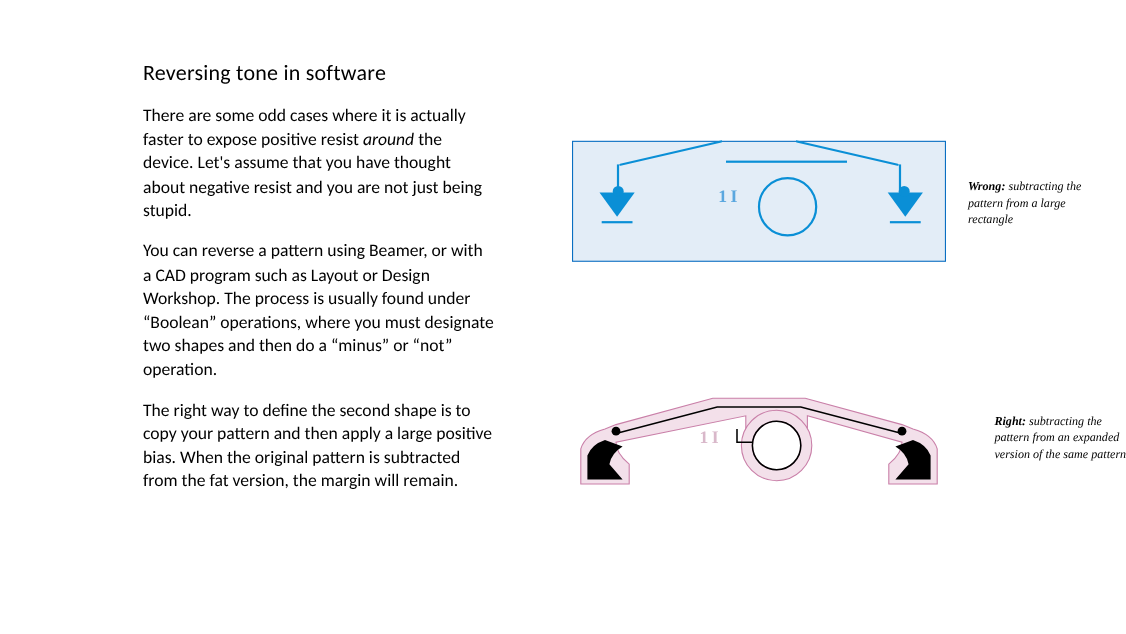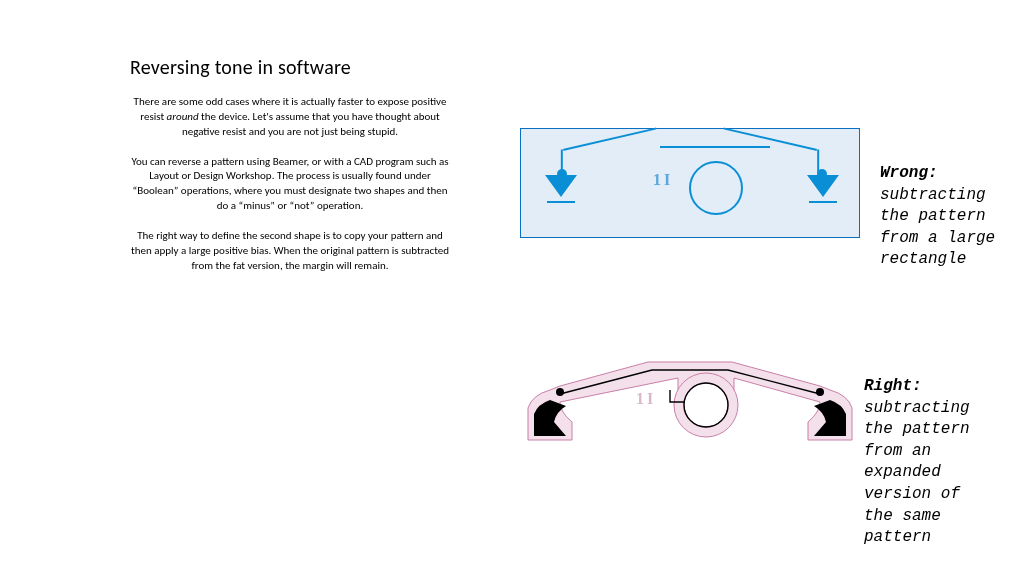--- a/index.html
+++ b/index.html
@@ -24,38 +24,37 @@
     top: 55px;
     font-size: 20px;
     font-weight: 400;
     letter-spacing: 0.2px;
   }
   .bodytext {
     position: absolute;
     left: 130px;
     top: 95px;
     width: 320px;
+    font-size: 16px;
+    line-height: 1.35;
+  }
+  .bodytext p { margin: 0 0 15px 0; }
+
+  .caption {
+    position: absolute;
+    font-family: Liberation Serif, serif;
     font-size: 11px;
-    line-height: 1.35;
-    text-align: center;
-  }
-  .bodytext p { margin: 0 0 15px 0; }
-
-  .caption {
-    position: absolute;
-    font-family: Liberation Mono, monospace;
-    font-size: 16px;
     font-style: italic;
     width: 120px;
     line-height: 1.35;
     color: #000;
   }
   .caption .bold { font-weight: bold; font-style: italic; }
   .cap-wrong { left: 880px; top: 163px; }
-  .cap-right { left: 864px; top: 376px; }
+  .cap-right { left: 904px; top: 376px; }
 
   
   .fig-wrong {
     position: absolute;
     left: 520px;
     top: 128px;
     width: 340px;
     height: 110px;
     background: #e3edf7;
     border: 1px solid #0a6fc2;

